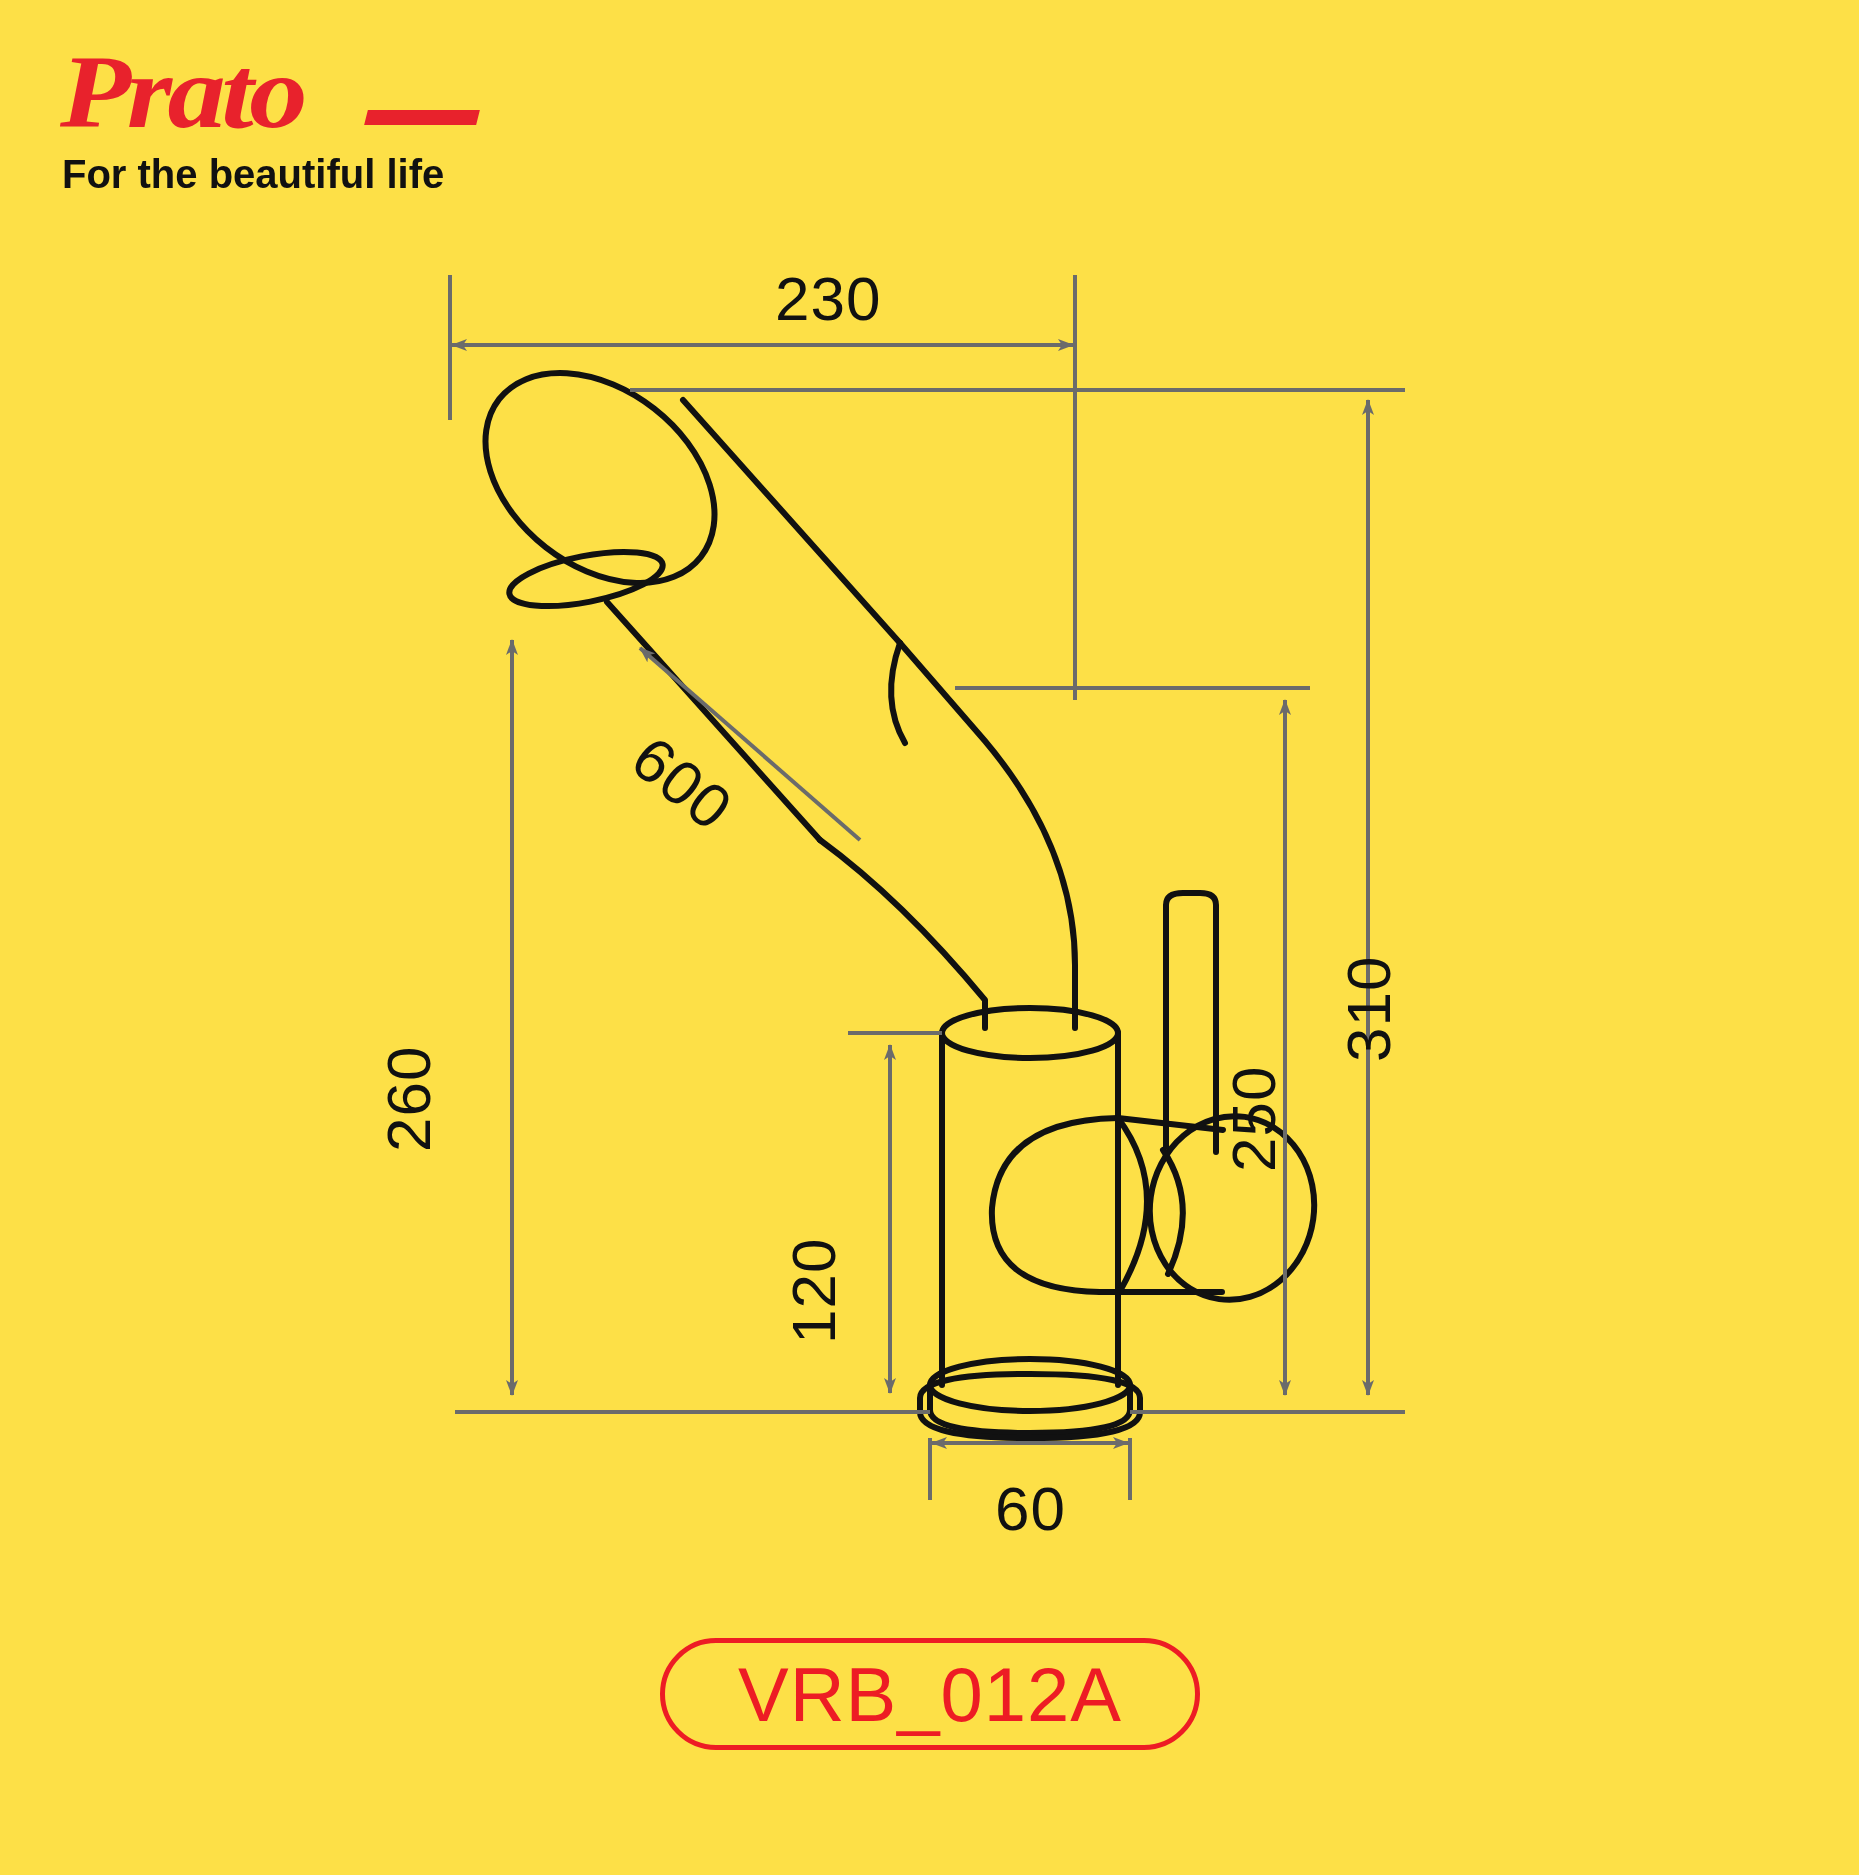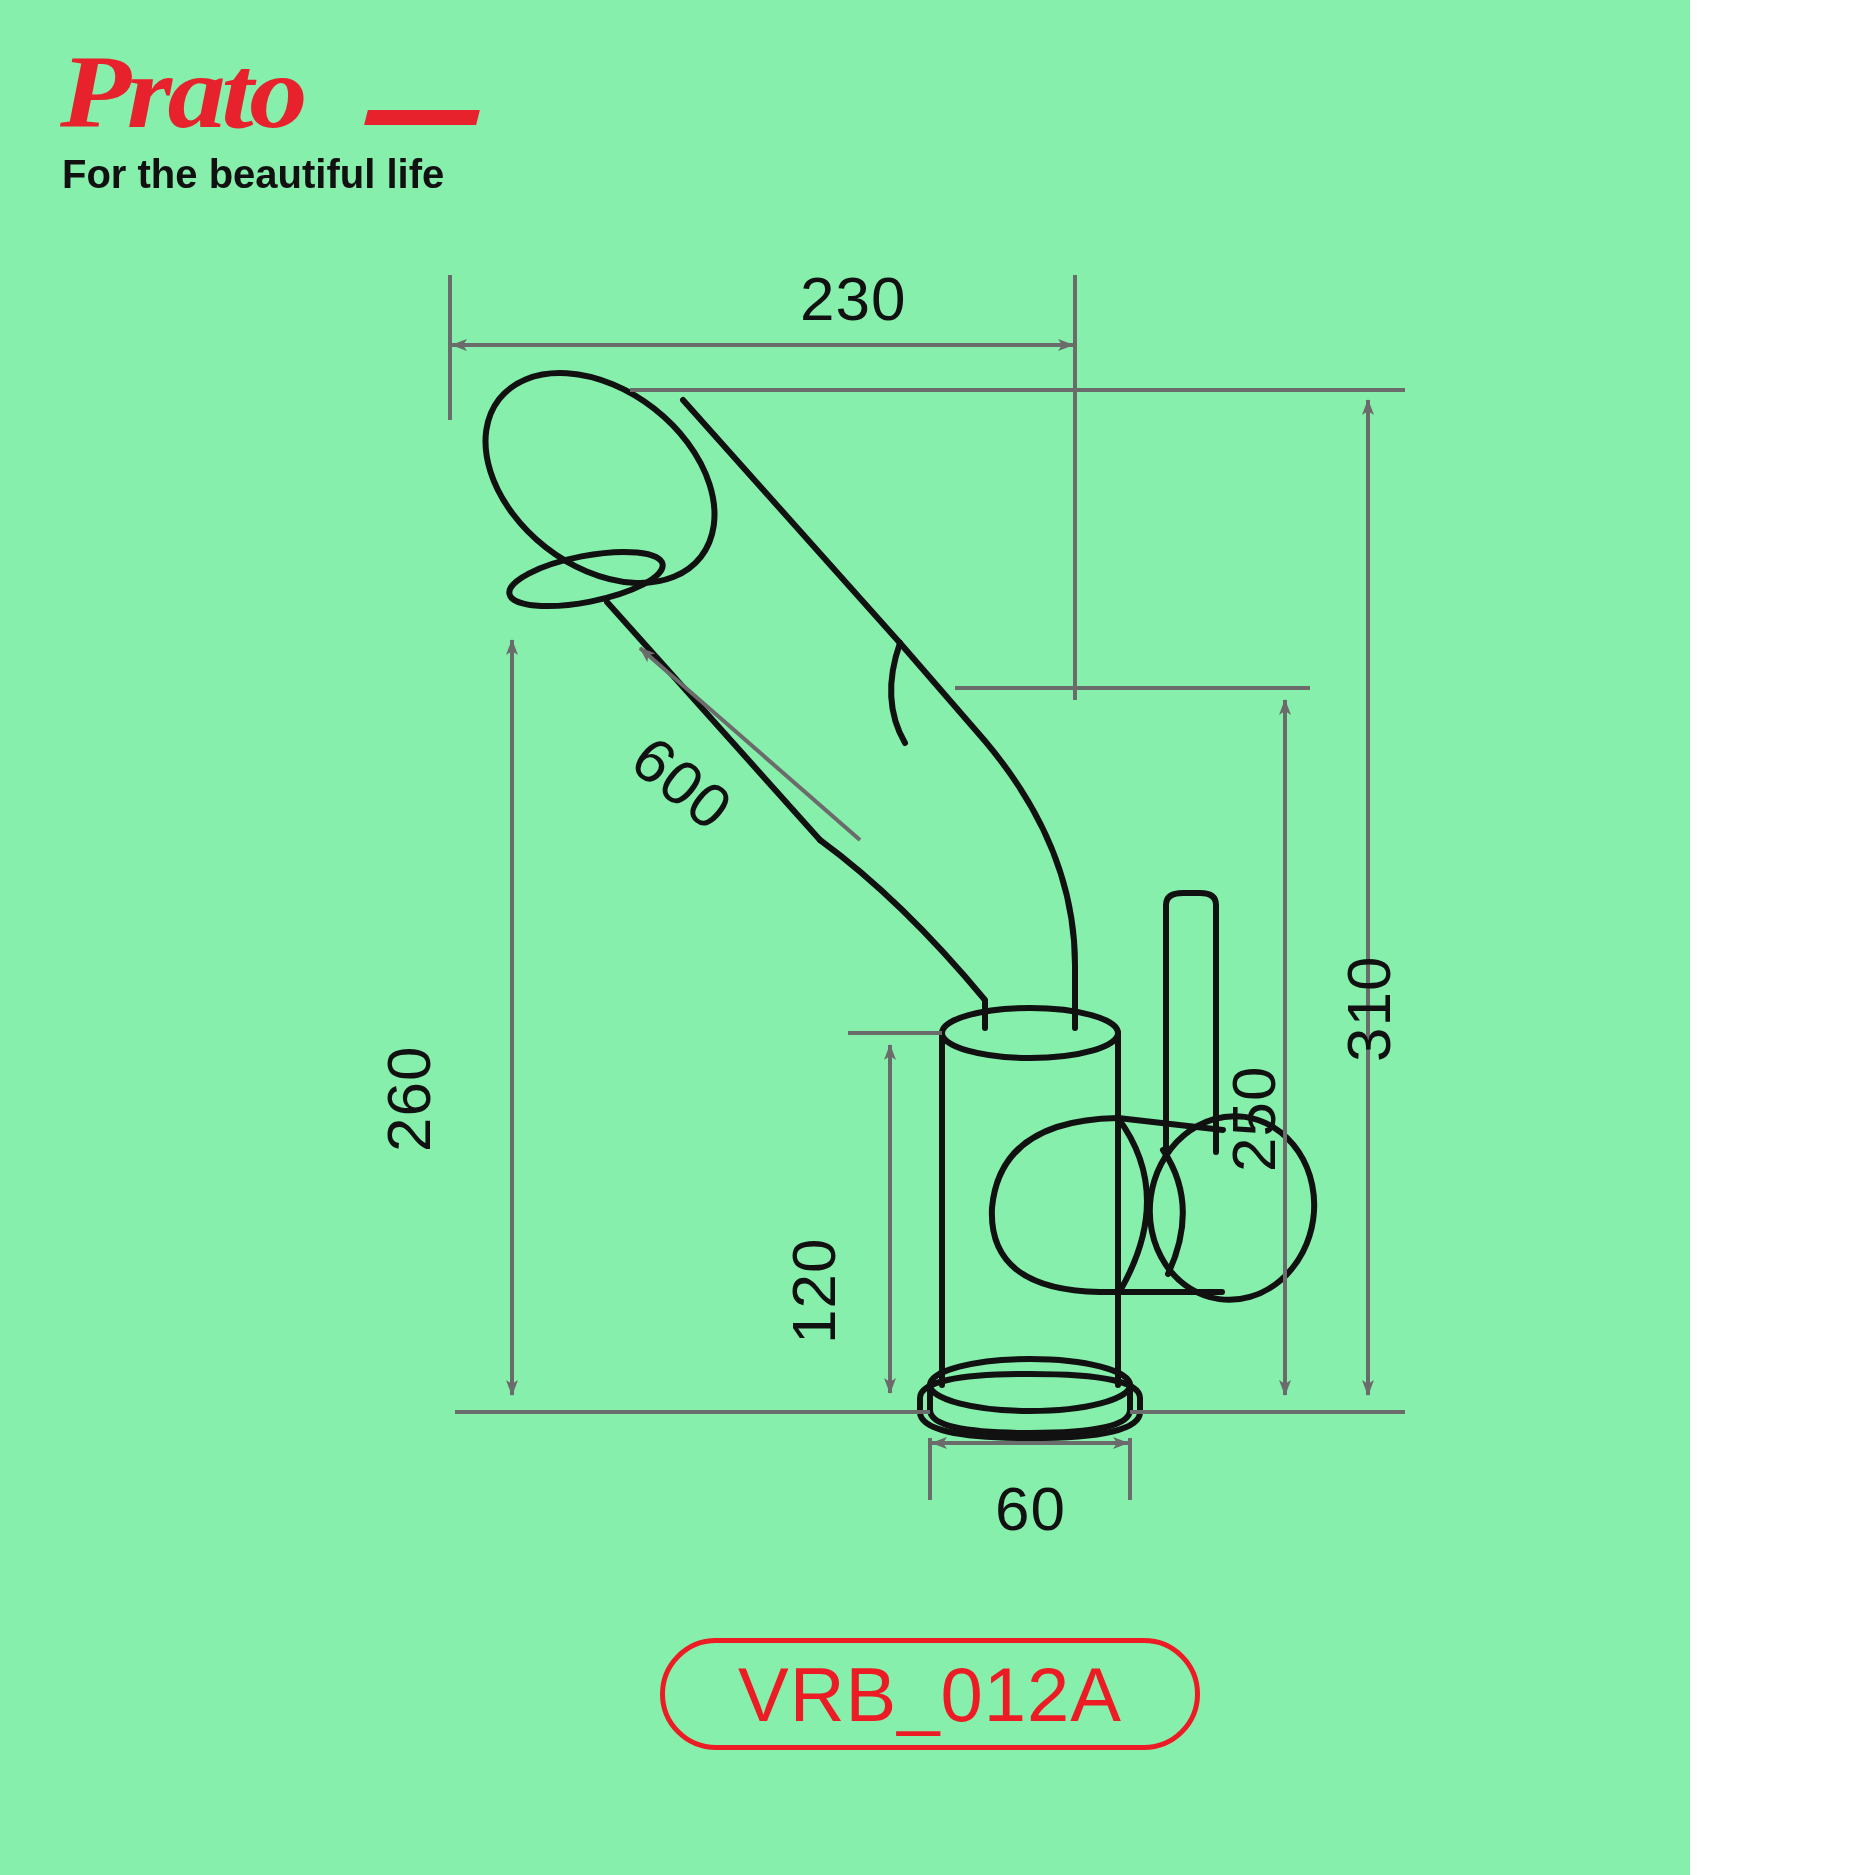--- a/index.html
+++ b/index.html
@@ -4,21 +4,21 @@
 <title>Prato VRB_012A Technical Drawing</title>
 <style>
   html,body{margin:0;padding:0;background:#ffffff;}
   body{
     width:1875px;height:1875px;
     font-family:"Liberation Sans", sans-serif;
     color:#1a1a1a;
     overflow:hidden;
     position:relative;
   }
-  #sheet{position:absolute;inset:0;width:1690px;height:1875px;background:#86efac;}
+  #sheet{position:absolute;inset:0;width:1859px;height:1875px;background:#fde047;}
 
   
   #logo-block{position:absolute;left:60px;top:40px;width:520px;height:140px;}
   #logo-wordmark{
     position:absolute;left:0;top:0;
     font-family:"Liberation Serif", serif;
     font-weight:bold;font-style:italic;
     font-size:104px;line-height:104px;
     letter-spacing:-4px;
     color:#e8222c;
@@ -160,21 +160,21 @@
         <path d="M 1285 700 L 1285 1395" marker-start="url(#ah2)" marker-end="url(#ah)"></path>
         <path d="M 955 688 L 1310 688"></path>
 
         <path d="M 1368 400 L 1368 1395" marker-start="url(#ah2)" marker-end="url(#ah)"></path>
         <path d="M 1130 1412 L 1405 1412"></path>
 
       </g>
     </svg>
   </div>
 
-  <div class="dimtext" style="left:775px;top:268px;margin-left:25px;">230</div>
+  <div class="dimtext" style="left:775px;top:268px;">230</div>
 
   <div class="dimtext rot-d" style="left:660px;top:726px;">600</div>
 
   <div class="dimtext rot90" style="left:440px;top:1090px;">260</div>
 
   <div class="dimtext rot90" style="left:1400px;top:1000px;">310</div>
 
   <div class="dimtext rot90" style="left:1285px;top:1110px;">250</div>
 
   <div class="dimtext rot90" style="left:845px;top:1282px;">120</div>

